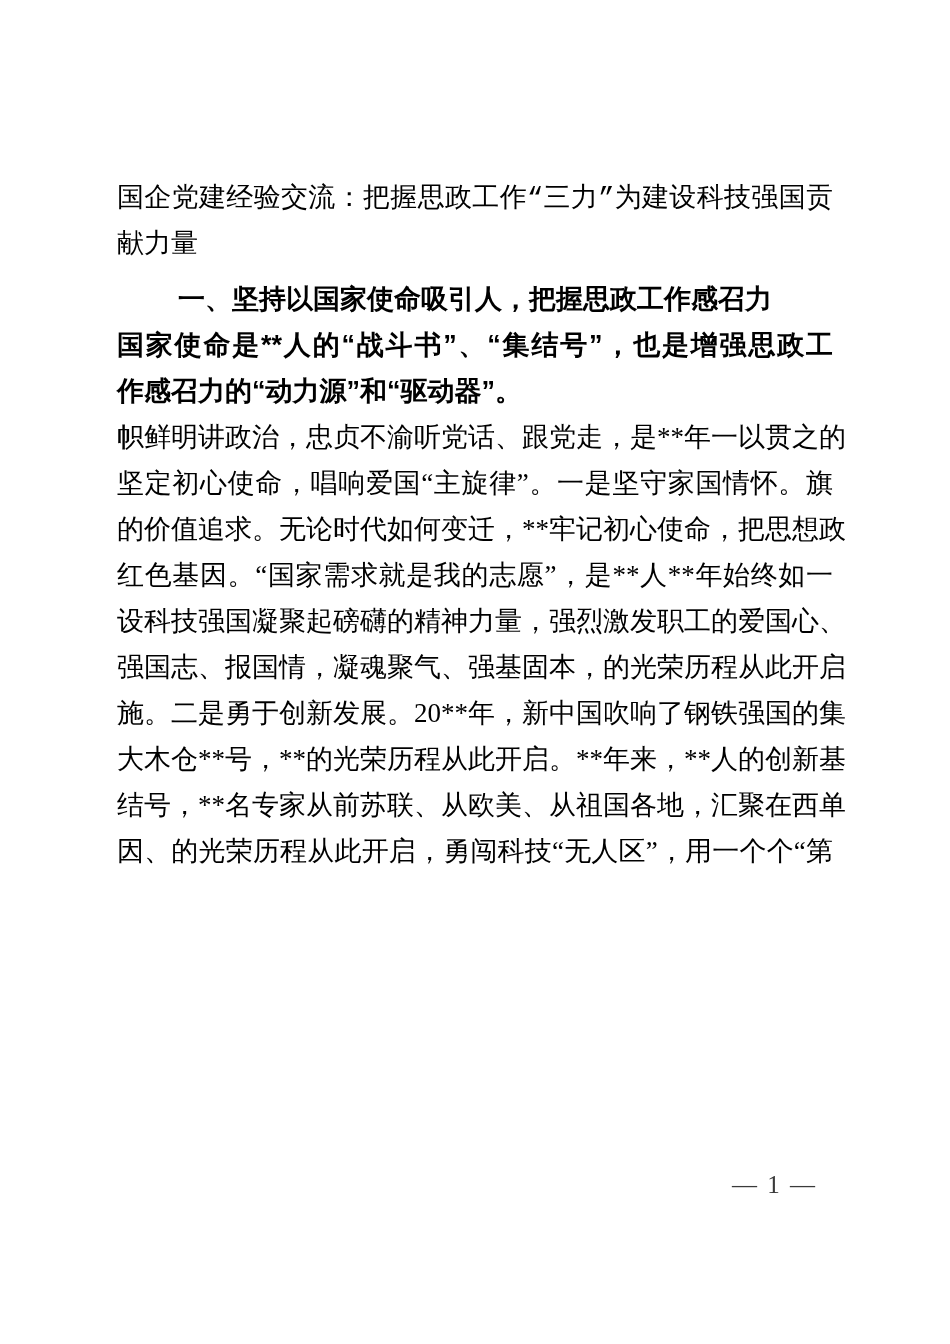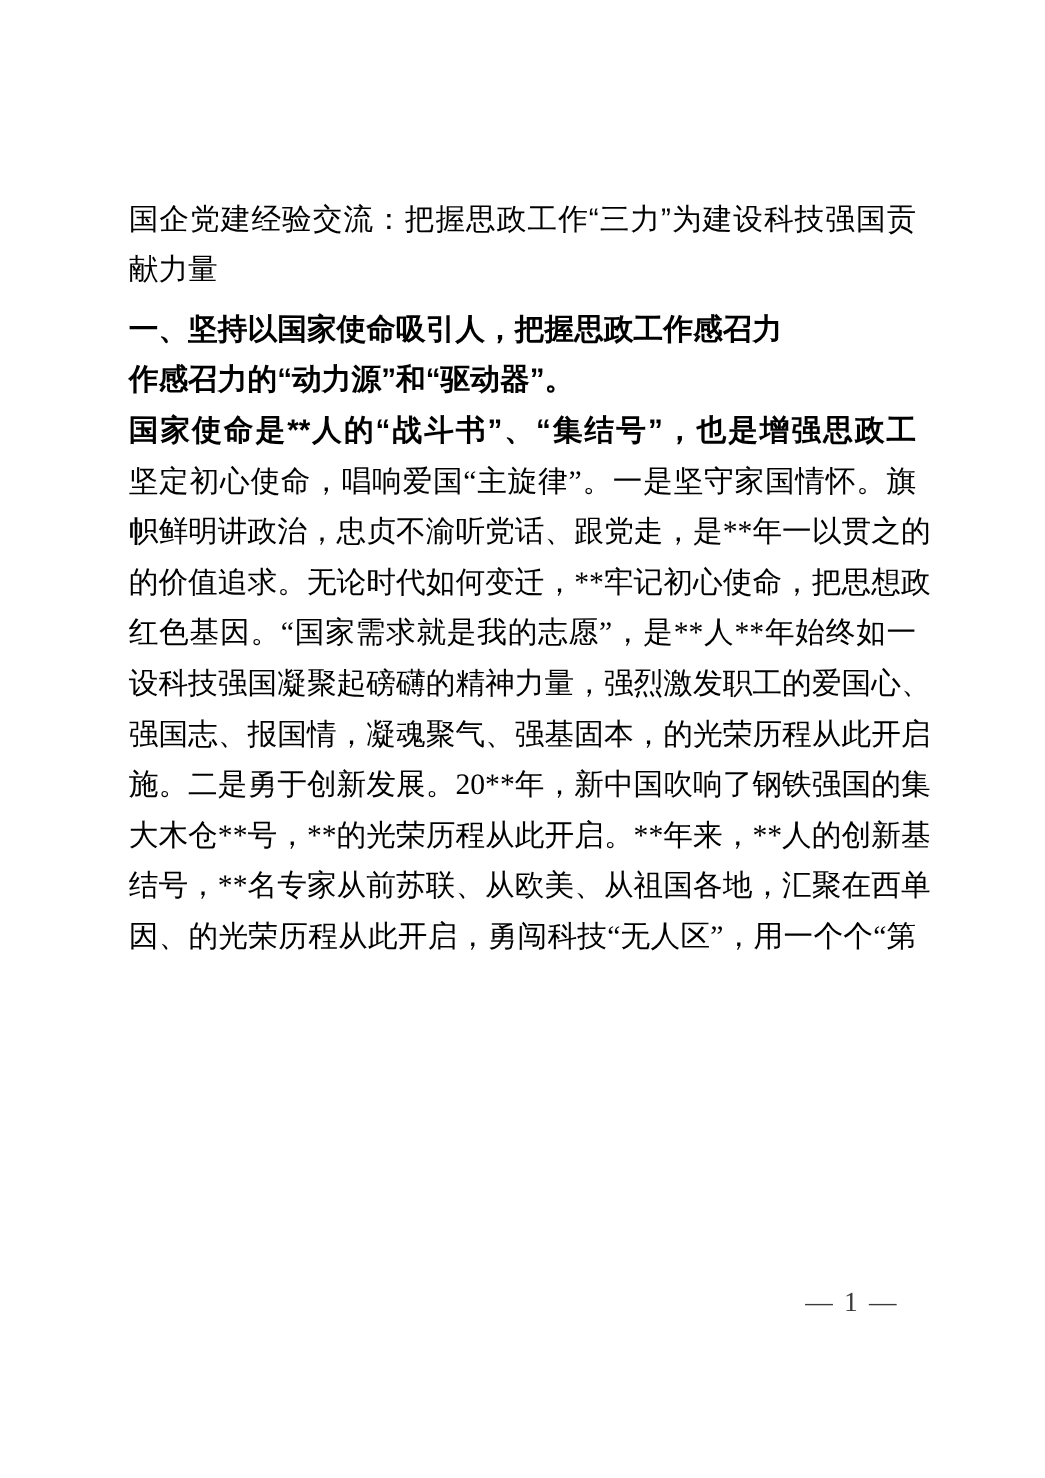--- a/index.html
+++ b/index.html
@@ -15,21 +15,21 @@
   .content {
     position: absolute;
     left: 117px;
     top: 176px;
     width: 716px;
   }
   .doc-title {
     font-size: 26px;
     line-height: 47px;
     margin-bottom: 8px;
-    font-family: Liberation Sans, sans-serif;
+    font-family: Liberation Mono, monospace;
   }
   .doc-title .line { text-align: center; text-align-last: center; }
   .para {
     font-size: 27px;
     line-height: 46px;
   }
   .para .line {
     text-align: justify;
     text-align-last: justify;
     white-space: nowrap;
@@ -42,21 +42,21 @@
   .serif-body { font-family: "Liberation Serif", serif; font-weight: normal; }
   .bold-sans {
     font-family: "Liberation Sans", sans-serif;
     font-weight: bold;
   }
   .section-heading {
     font-family: "Liberation Sans", sans-serif;
     font-weight: bold;
     font-size: 27px;
     line-height: 46px;
-    text-align: left;
+    text-align: center;
   }
   .page-number {
     position: absolute;
     top: 1170px;
     right: 133px;
     font-size: 25px;
     line-height: 30px;
     color: #3a3a3a;
     font-family: "Liberation Serif", serif;
     letter-spacing: 2px;
@@ -70,27 +70,27 @@
 
     <div class="doc-title para">
         <div class="line">国企党建经验交流：把握思政工作“三力”为建设科技强国贡</div>
         <div class="line end">献力量</div>
       </div>
 
 
     <div class="section-heading">一、坚持以国家使命吸引人，把握思政工作感召力</div>
 
     <div class="para bold-sans">
+        <div class="line">国家使命是**人的“战斗书”、“集结号”，也是增强思政工</div>
         <div class="line end">作感召力的“动力源”和“驱动器”。</div>
-        <div class="line">国家使命是**人的“战斗书”、“集结号”，也是增强思政工</div>
       </div>
 
     <div class="para serif-body">
+        <div class="line">帜鲜明讲政治，忠贞不渝听党话、跟党走，是**年一以贯之的</div>
         <div class="line">坚定初心使命，唱响爱国“主旋律”。一是坚守家国情怀。旗</div>
-        <div class="line">帜鲜明讲政治，忠贞不渝听党话、跟党走，是**年一以贯之的</div>
         <div class="line">的价值追求。无论时代如何变迁，**牢记初心使命，把思想政</div>
         <div class="line">红色基因。“国家需求就是我的志愿”，是**人**年始终如一</div>
         <div class="line">设科技强国凝聚起磅礴的精神力量，强烈激发职工的爱国心、</div>
         <div class="line">强国志、报国情，凝魂聚气、强基固本，的光荣历程从此开启</div>
         <div class="line">施。二是勇于创新发展。20**年，新中国吹响了钢铁强国的集</div>
         <div class="line">大木仓**号，**的光荣历程从此开启。**年来，**人的创新基</div>
         <div class="line">结号，**名专家从前苏联、从欧美、从祖国各地，汇聚在西单</div>
         <div class="line">因、的光荣历程从此开启，勇闯科技“无人区”，用一个个“第</div>
       </div>
 

